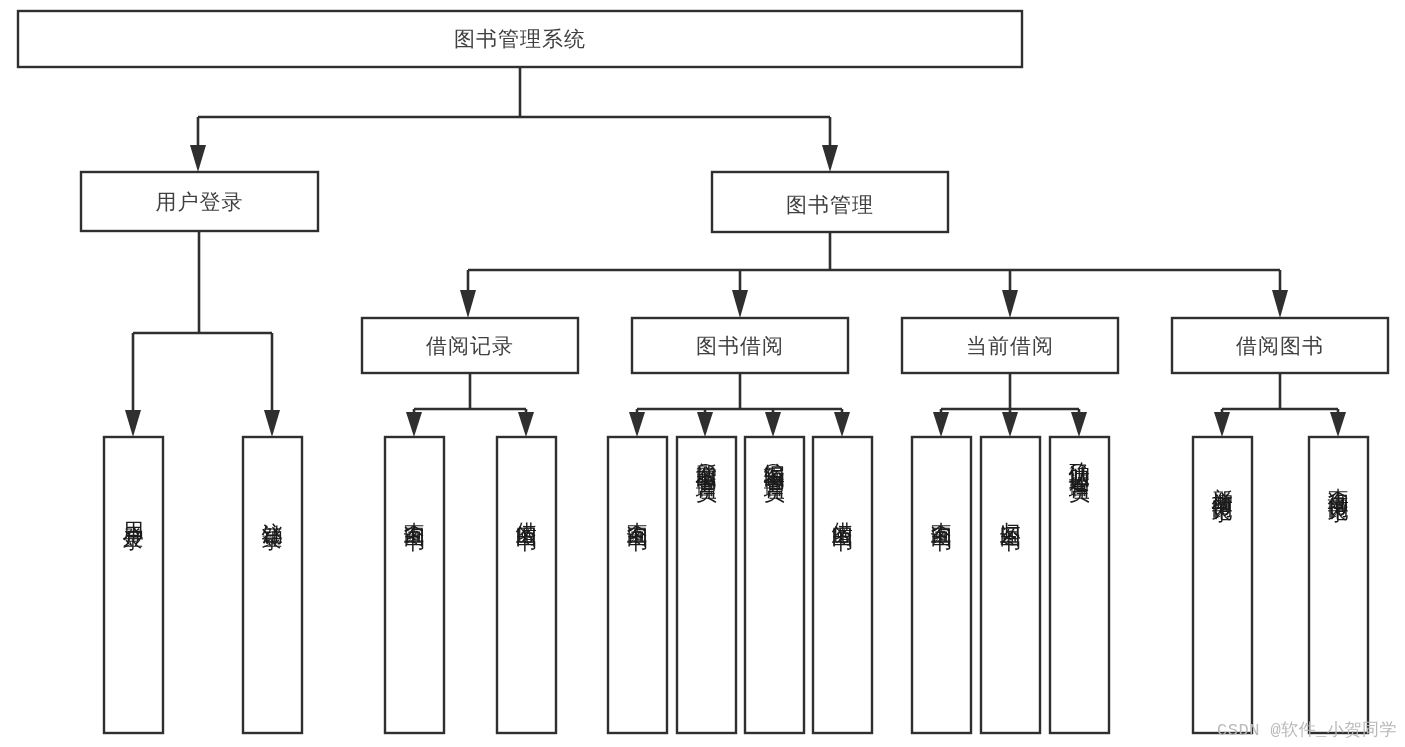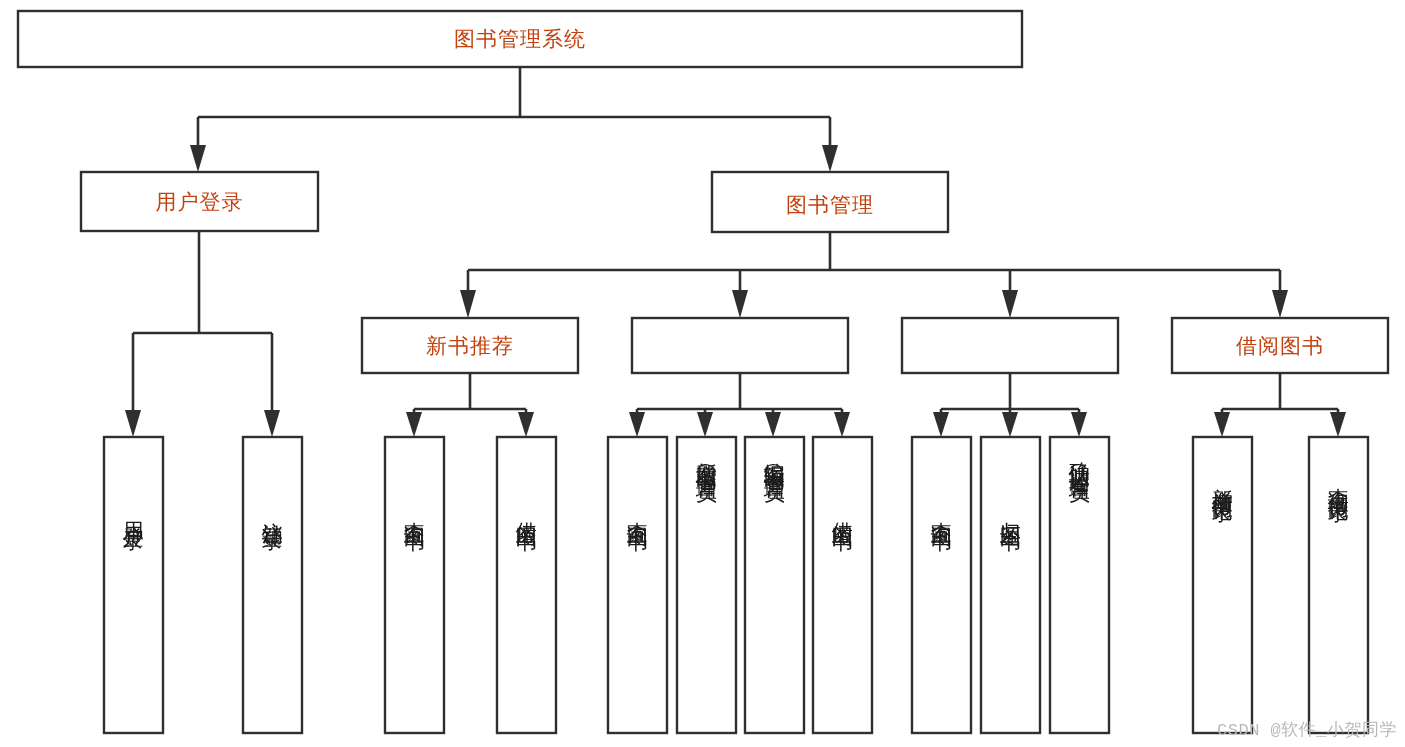--- a/index.html
+++ b/index.html
@@ -71,21 +71,21 @@
   }
   .hlabel-wrap {
     position: absolute;
     display: flex;
     align-items: center;
     justify-content: center;
     pointer-events: none;
   }
   .hlabel {
     font-size: 21px;
-    color: #c2410c;
+    color: #404040;
     letter-spacing: 1px;
     white-space: nowrap;
     font-family: "Liberation Sans", "DejaVu Sans", sans-serif;
   }
 </style>
 </head>
 <body>
 
 <div id="diagram-root">
 
@@ -192,24 +192,30 @@
 
   <div class="hlabel-wrap" style="left:81px; top:172px; width:237px; height:59px;">
     <span class="hlabel">用户登录</span>
   </div>
 
   <div class="hlabel-wrap" style="left:712px; top:172px; width:236px; height:65px;">
     <span class="hlabel">图书管理</span>
   </div>
 
   <div class="hlabel-wrap" style="left:362px; top:318px; width:216px; height:55px;">
-    <span class="hlabel">新书推荐</span>
-  </div>
-
-
+    <span class="hlabel">借阅记录</span>
+  </div>
+
+  <div class="hlabel-wrap" style="left:632px; top:318px; width:216px; height:55px;">
+    <span class="hlabel">图书借阅</span>
+  </div>
+
+  <div class="hlabel-wrap" style="left:902px; top:318px; width:216px; height:55px;">
+    <span class="hlabel">当前借阅</span>
+  </div>
 
   <div class="hlabel-wrap" style="left:1172px; top:318px; width:216px; height:55px;">
     <span class="hlabel">借阅图书</span>
   </div>
 
   <div class="vlabel-wrap" style="left:104px; top:437px; width:59px; height:296px; padding-top:68px;">
     <span class="vlabel">用户登录</span>
   </div>
 
   <div class="vlabel-wrap" style="left:243px; top:437px; width:59px; height:296px; padding-top:68px;">

